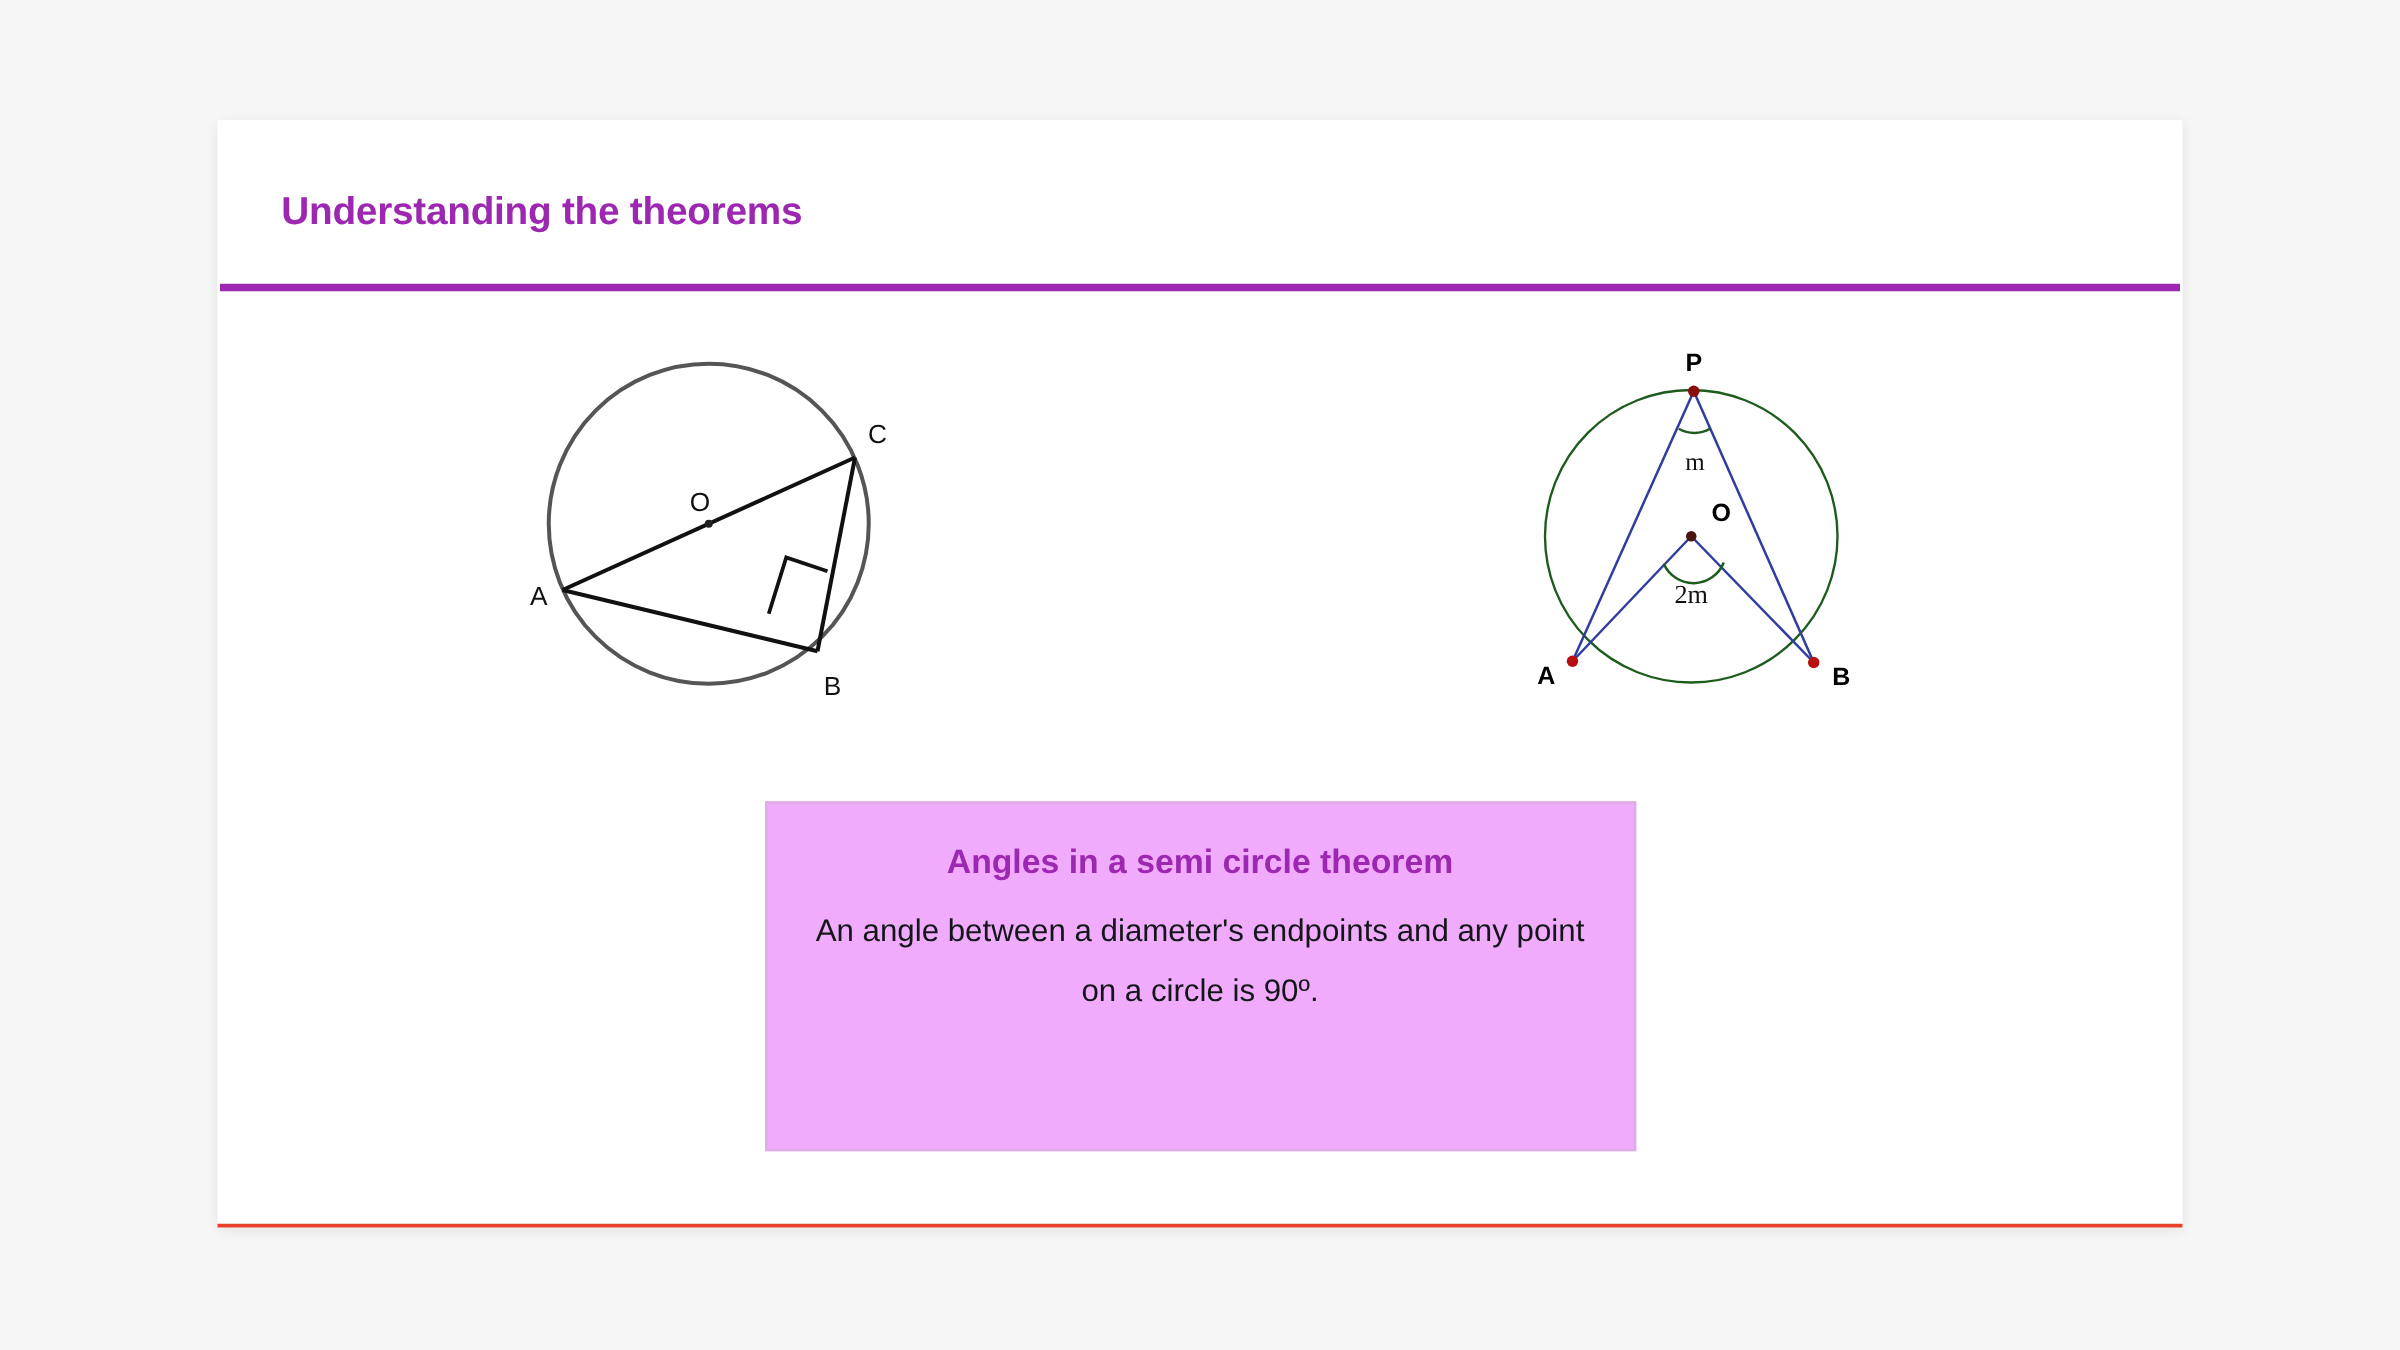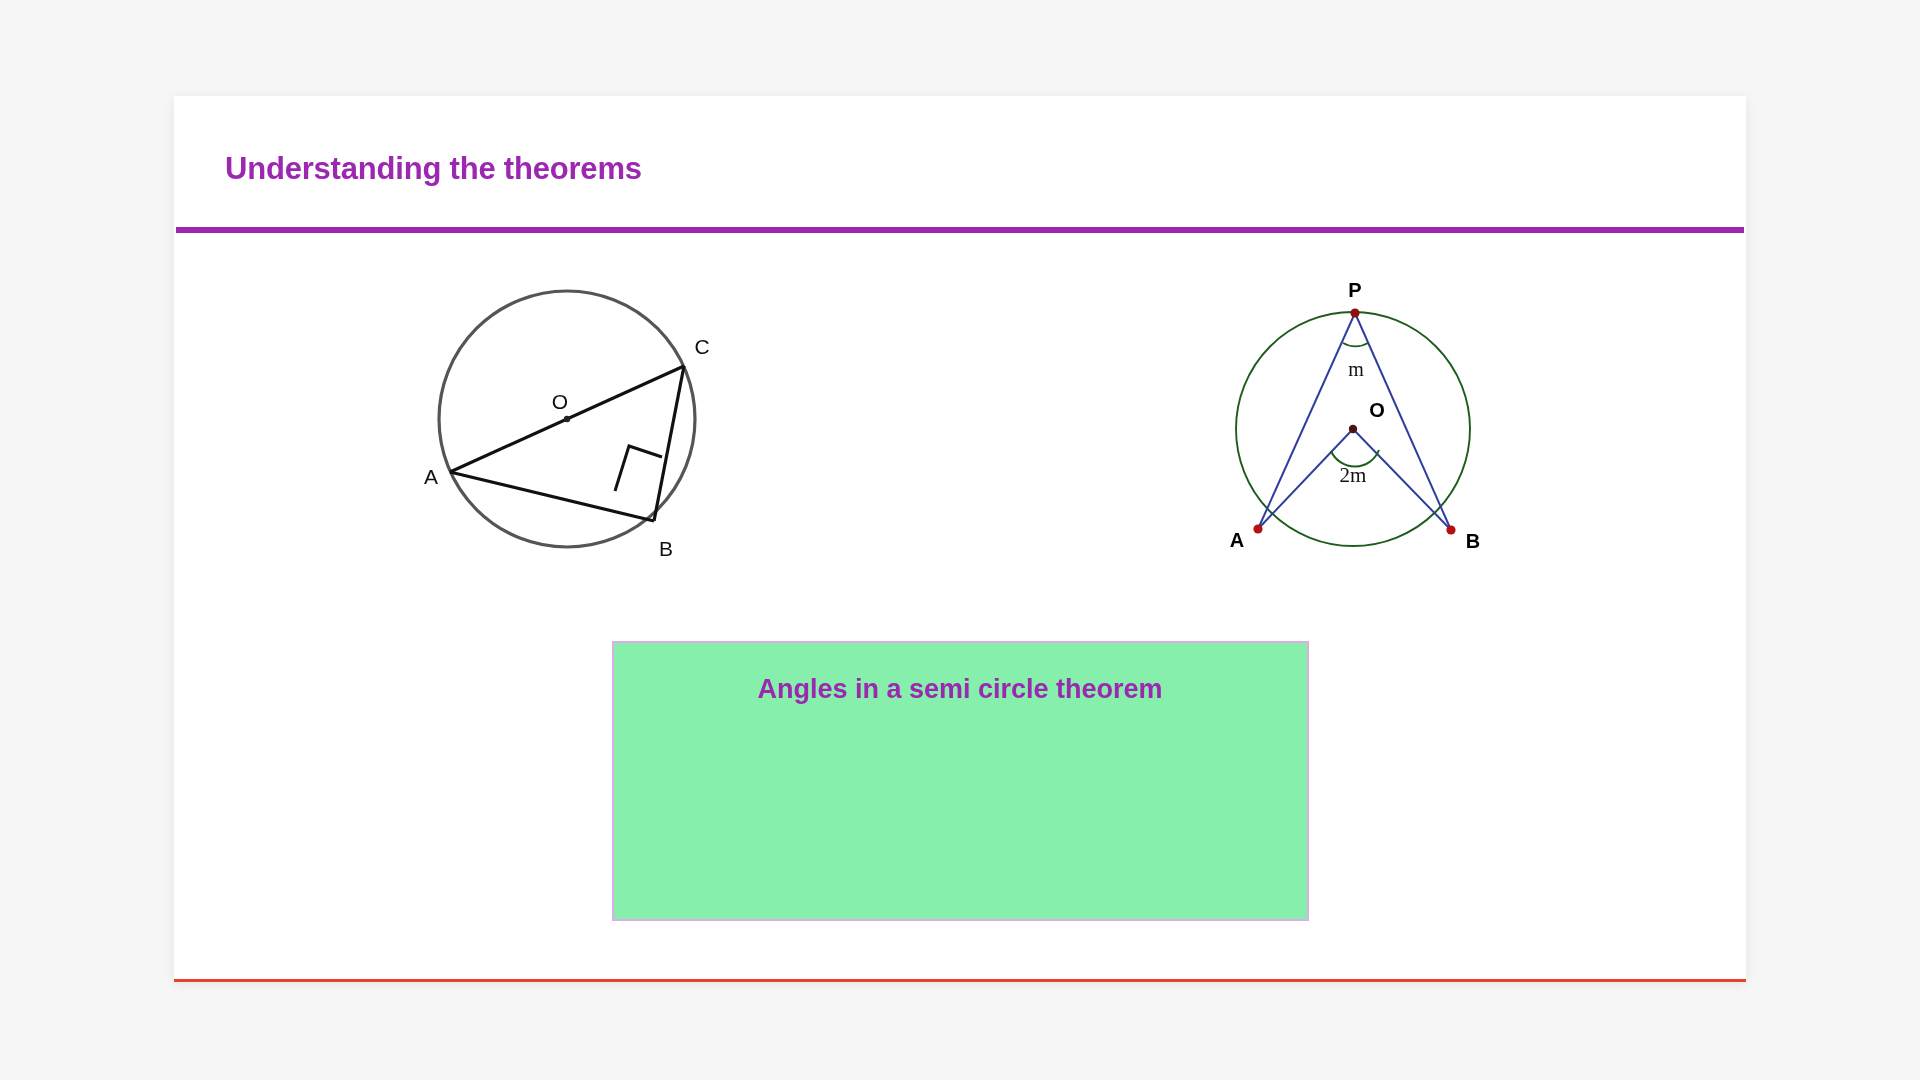--- a/index.html
+++ b/index.html
@@ -57,21 +57,21 @@
     position: absolute;
     left: 0; top: 545px;
     width: 1572px;
     display: flex;
     justify-content: center;
     gap: 47px;
   }
   .theorem-card {
     width: 697px;
     min-height: 280px;
-    background: #86efac;
+    background: #f0abfc;
     border: 2px solid #ddaee5;
     padding: 28px 26px 30px 26px;
     text-align: center;
   }
   .theorem-card.right { min-height: 285px; }
 
   .card-heading {
     font-size: 27px;
     font-weight: bold;
     color: #9c27b0;
@@ -151,19 +151,20 @@
           <text class="lbl-serif" x="153" y="107" font-size="20" fill="#111111" text-anchor="middle">m</text>
           <text class="lbl-serif" x="150" y="213" font-size="21" fill="#111111" text-anchor="middle">2m</text>
         </svg>
       </div>
     </div>
 
     <div class="cards">
 
       <div class="theorem-card left">
         <div class="card-heading">Angles in a semi circle theorem</div>
+        <div class="card-body">An angle between a diameter's endpoints and any point on a circle is 90º.</div>
       </div>
 
 
     </div>
 
   </div>
 </div>
 
 </body></html>

